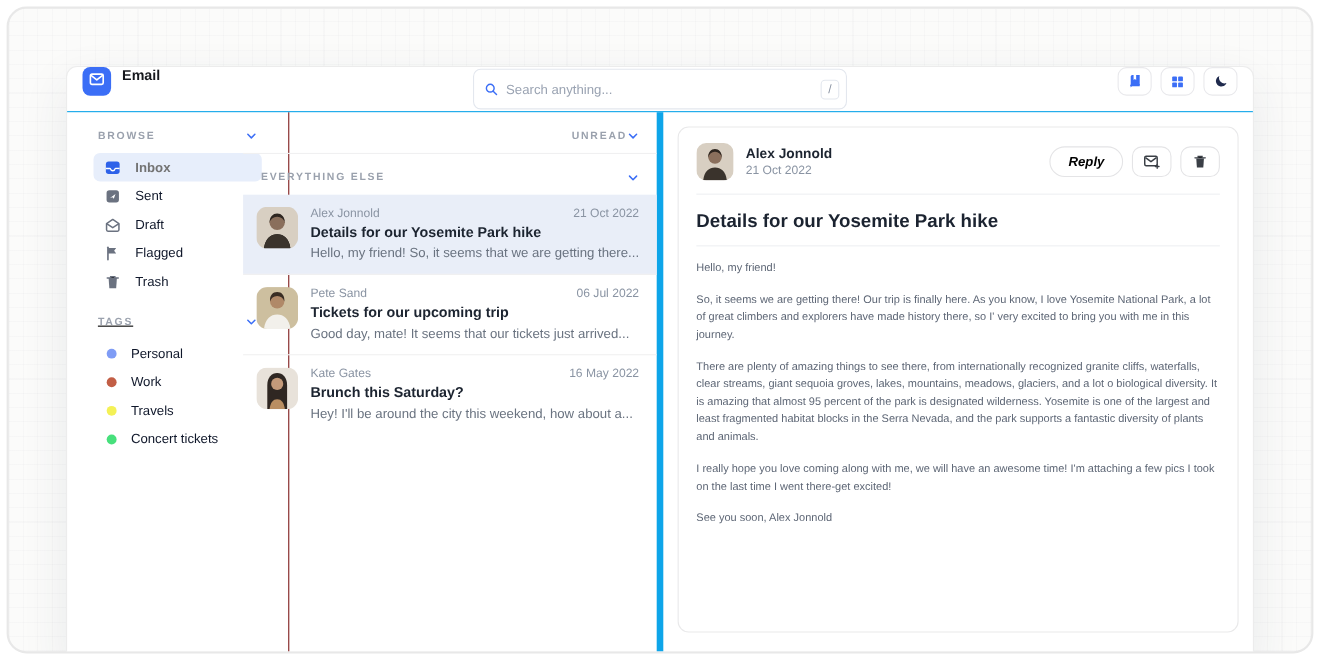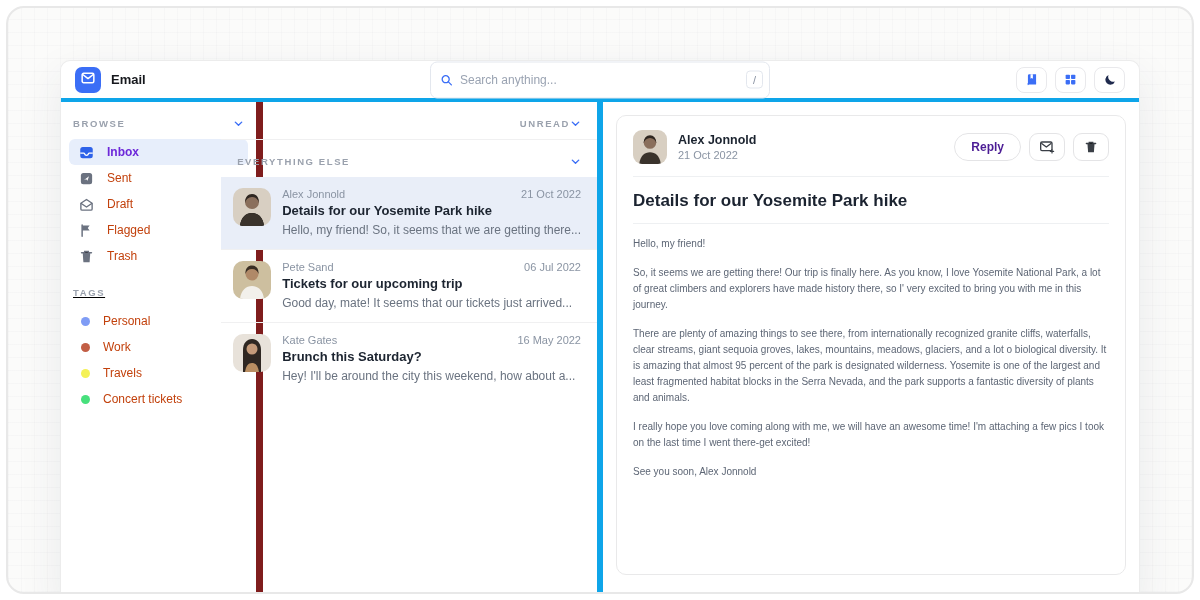--- a/index.html
+++ b/index.html
@@ -17,45 +17,45 @@
 
   .app {
     position:absolute; left:52px; top:52px; width:1080px; height:540px;
     background:#ffffff; border:1px solid #ececec; border-bottom:none;
     border-radius:10px 10px 0 0;
     box-shadow:0 16px 44px rgba(40,50,80,0.09);
     display:flex; flex-direction:column;
   }
 
   
-  .topbar { height:41px; flex:0 0 41px; display:flex; align-items:center; padding:0 14px; border-bottom:4px solid #0ea5e9; position:relative; }
+  .topbar { height:41px; flex:0 0 41px; display:flex; padding:0 14px; border-bottom:1px solid #0ea5e9; position:relative; }
   .logo { width:26px; height:26px; border-radius:7px; background:#3b6ef6; display:flex; align-items:center; justify-content:center; margin-right:10px; }
   .app-title { font-size:13px; font-weight:700; color:#16181d; }
   .searchbox {
     position:absolute; left:50%; top:50%; transform:translate(-50%,-50%);
     width:340px; height:37px; border:1px solid #e3e7ee; border-radius:7px; background:#fff;
     display:flex; align-items:center; padding:0 6px 0 9px; gap:7px;
   }
   .searchbox input { border:none; outline:none; flex:1; font-size:12px; color:#394150; font-family:"Liberation Sans", sans-serif; background:transparent; }
   .searchbox input::placeholder { color:#9aa3b2; }
   .kbd { min-width:17px; height:18px; border:1px solid #e3e7ee; border-radius:4px; font-size:11px; color:#8a93a2; display:flex; align-items:center; justify-content:center; padding:0 4px; }
   .top-actions { margin-left:auto; display:flex; gap:8px; }
   .icon-btn { width:31px; height:26px; border:1px solid #e9e9ec; border-radius:8px; background:#fff; display:flex; align-items:center; justify-content:center; cursor:pointer; }
 
   
   .columns { flex:1; display:flex; min-height:0; }
-  .sidebar { width:202px; flex:0 0 202px; border-right:7px solid #7f1d1d; padding:16px 8px; }
+  .sidebar { width:202px; flex:0 0 202px; border-right:1px solid #7f1d1d; padding:16px 24px; }
   .section-head { display:flex; align-items:center; justify-content:space-between; padding:0 4px; margin-bottom:10px; }
   .section-label { font-size:9.5px; font-weight:700; letter-spacing:1.6px; color:#9aa1ad; }
-  .side-item { display:flex; align-items:center; gap:13px; height:27px; padding:0 10px; border-radius:6px; font-size:12px; color:#c2410c; cursor:pointer; margin-bottom:0; }
+  .side-item { display:flex; align-items:center; gap:13px; height:27px; padding:0 10px; border-radius:6px; font-size:12px; color:#0f172a; cursor:pointer; margin-bottom:0; }
   .side-item + .side-item { margin-top:0; }
   .side-group { display:flex; flex-direction:column; gap:0; margin-bottom:14px; }
   .side-group .side-item { height:26px; margin-bottom:0; }
   .side-group .side-item:not(:last-child) { margin-bottom:0; }
-  .side-item.active { background:#e7eefb; color:#6d28d9; font-weight:600;text-align:right; }
+  .side-item.active { background:#e7eefb; color:#737373; font-weight:600;text-align:right; }
   .tag-dot { width:9px; height:9px; border-radius:50%; flex:0 0 9px; margin-left:2px; }
 
   
   .msglist { width:340px; flex:0 0 340px; border-right:6px solid #0ea5e9; display:flex; flex-direction:column;align-items:flex-end; }
   .list-sec-head { display:flex; align-items:center; justify-content:space-between; padding:16px 16px 10px 16px; }
   .unread-zone { height:124px; display:flex; align-items:center; justify-content:center; }
   .empty-text { font-size:12px; color:#8a94a6; }
   .ee-block { border-top:1px solid #f0f0f1; }
   .mail-item { display:flex; gap:11px; padding:11px 16px 12px 12px; cursor:pointer; }
   .mail-item + .mail-item { border-top:1px solid #f0f0f1; }
@@ -70,21 +70,21 @@
   .mail-preview { font-size:12px; color:#6a7380; margin-top:5px; white-space:nowrap; overflow:hidden; }
 
   
   .reading-wrap { flex:1; padding:13px; min-width:0; }
   .reading-card { background:#fff; border:1px solid #e9e9ea; border-radius:10px; height:460px; padding:14px 16px; overflow:hidden; }
   .read-head { display:flex; align-items:center; gap:11px; }
   .read-avatar { width:34px; height:34px; border-radius:9px; overflow:hidden; flex:0 0 34px; }
   .read-name { font-size:12.5px; font-weight:700; color:#1c2430; }
   .read-date { font-size:11px; color:#8a94a3; margin-top:2px; }
   .read-actions { margin-left:auto; display:flex; gap:8px; align-items:center; }
-  .reply-btn { height:28px; padding:0 16px; border:1px solid #e4e4e6; border-radius:14px; background:#fff; font-size:12px; font-weight:600; color:#4c1d95; cursor:pointer; font-family:"Liberation Sans", sans-serif; }
+  .reply-btn { height:28px; padding:0 16px; border:1px solid #e4e4e6; border-radius:14px; background:#fff; font-size:12px; font-weight:600; color:#000000; cursor:pointer; font-family:"Liberation Sans", sans-serif;font-style:italic; }
   .read-icon-btn { width:36px; height:28px; border:1px solid #e4e4e6; border-radius:9px; background:#fff; display:flex; align-items:center; justify-content:center; cursor:pointer; }
   .divider { border:none; border-top:1px solid #eef0f2; margin:12px 0; }
   .subject-h1 { font-size:17px; font-weight:700; color:#1b2330; margin:14px 0 9px; }
   .fromto { display:flex; align-items:center; gap:8px; font-size:12px; color:#5d6877; margin-bottom:12px; }
   .email-chip { padding:3px 10px; border:1px solid #c9dbfa; border-radius:999px; color:#2f6ae8; font-size:11.5px; font-weight:600; background:#fff; cursor:pointer; }
   .body-text p { font-size:10px; line-height:1.6; color:#5d6675; margin-bottom:13px; }
 </style>
 </head>
 <body>
 

